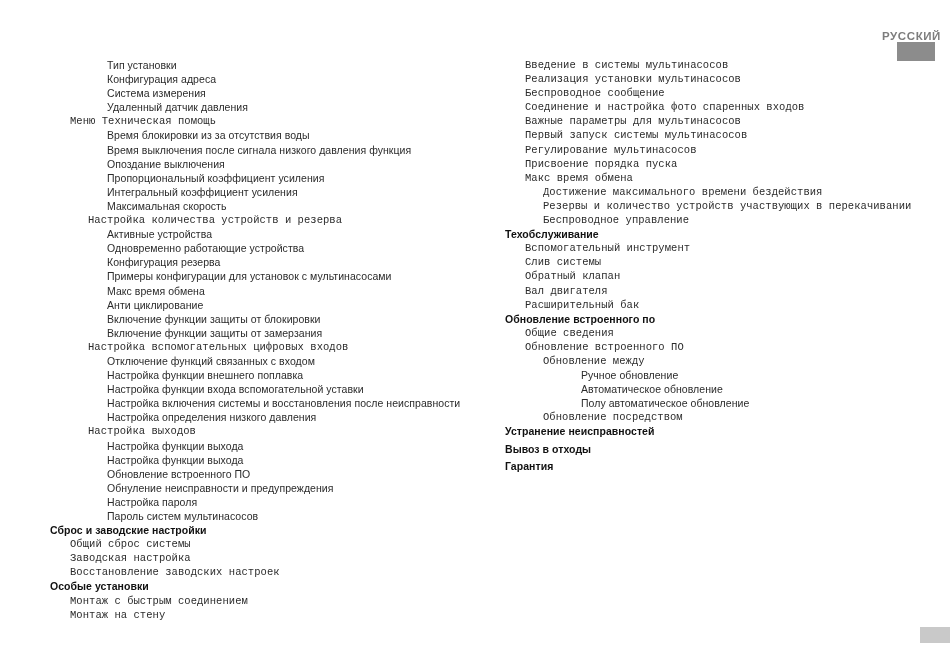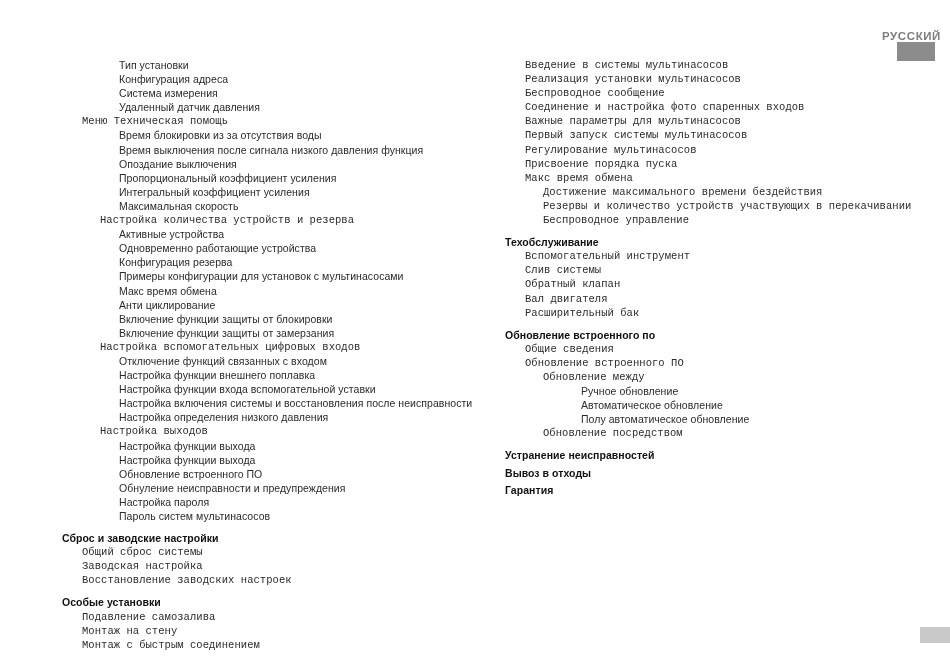--- a/index.html
+++ b/index.html
@@ -55,21 +55,21 @@
     position: absolute;
     top: 58px;
     left: 0;
     width: 950px;
   }
   .col {
     position: absolute;
     top: 0;
   }
   .col-left {
-    left: 62px;
+    left: 50px;
     width: 430px;
   }
   .col-right {
     left: 505px;
     width: 420px;
   }
   .entry {
     font-size: 10.5px;
     line-height: 14.1px;
     color: #2b2b2b;
@@ -78,21 +78,21 @@
   }
   .entry.head {
     font-weight: bold;
     color: #111111;
   }
   .lvl0  { padding-left: 0px; }
   .lvl1  { padding-left: 20px; font-family: Liberation Mono, monospace; }
   .lvl2  { padding-left: 38px; font-family: Liberation Mono, monospace; }
   .lvl3  { padding-left: 57px; }
   .lvl4  { padding-left: 76px; }
-  .gap-sm { margin-top: 8px; }
+  .gap-sm { }
   .gap-md { margin-top: 3px; }
 </style>
 </head>
 <body>
 
 <div class="page">
 
   <div class="lang-tag">
     <span class="lang-label">РУССКИЙ</span>
     <span class="lang-block"></span>
@@ -131,23 +131,22 @@
         <div class="entry lvl3">Настройка функции выхода</div>
         <div class="entry lvl3">Обновление встроенного ПО</div>
         <div class="entry lvl3">Обнуление неисправности и предупреждения</div>
         <div class="entry lvl3">Настройка пароля</div>
         <div class="entry lvl3">Пароль систем мультинасосов</div>
         <div class="entry lvl0 head gap-sm">Сброс и заводские настройки</div>
         <div class="entry lvl1">Общий сброс системы</div>
         <div class="entry lvl1">Заводская настройка</div>
         <div class="entry lvl1">Восстановление заводских настроек</div>
         <div class="entry lvl0 head gap-sm">Особые установки</div>
-        <div class="entry lvl1">Подавление самозалива</div>
+        <div class="entry lvl1">Монтаж с быстрым соединением</div>
         <div class="entry lvl1">Монтаж на стену</div>
-        <div class="entry lvl1">Монтаж с быстрым соединением</div>
       </div>
     <div class="col col-right">
         <div class="entry lvl1">Введение в системы мультинасосов</div>
         <div class="entry lvl1">Реализация установки мультинасосов</div>
         <div class="entry lvl1">Беспроводное сообщение</div>
         <div class="entry lvl1">Соединение и настройка фото спаренных входов</div>
         <div class="entry lvl1">Важные параметры для мультинасосов</div>
         <div class="entry lvl1">Первый запуск системы мультинасосов</div>
         <div class="entry lvl1">Регулирование мультинасосов</div>
         <div class="entry lvl1">Присвоение порядка пуска</div>

